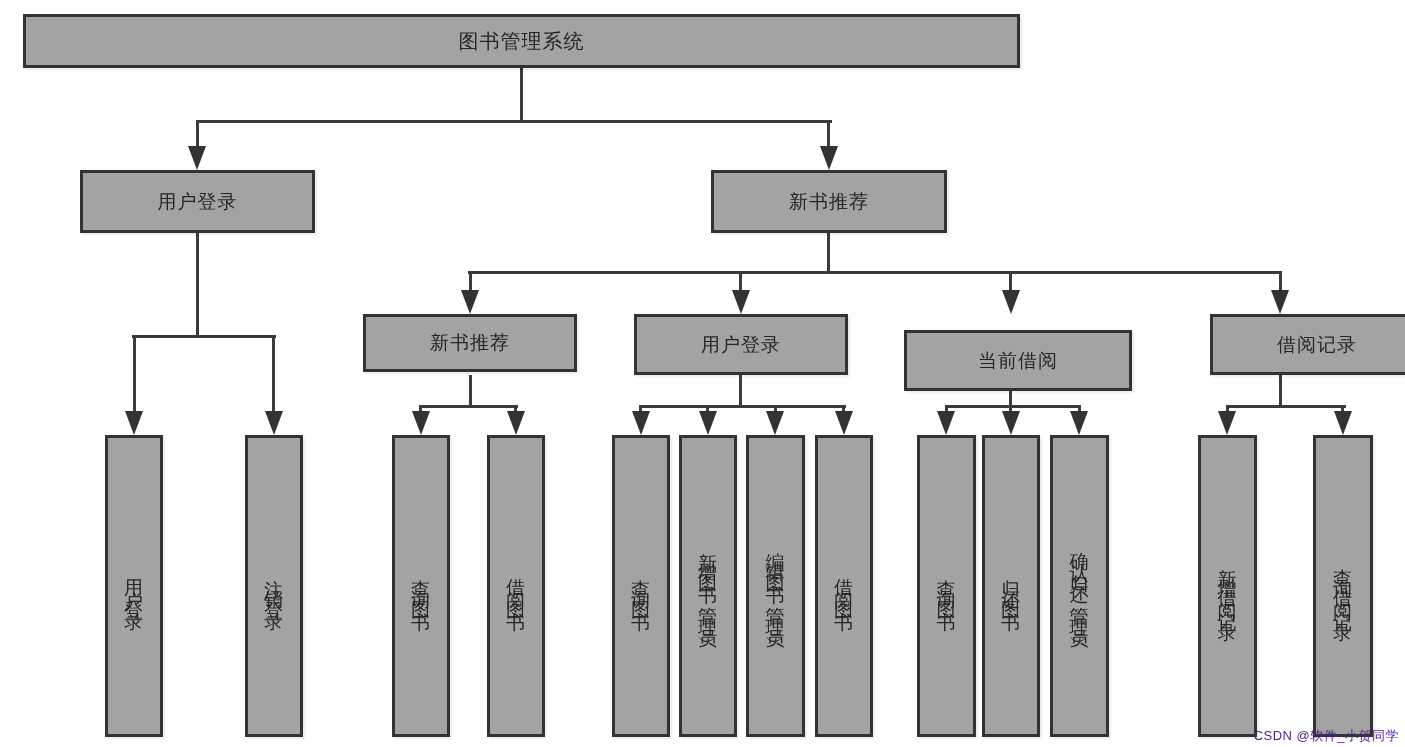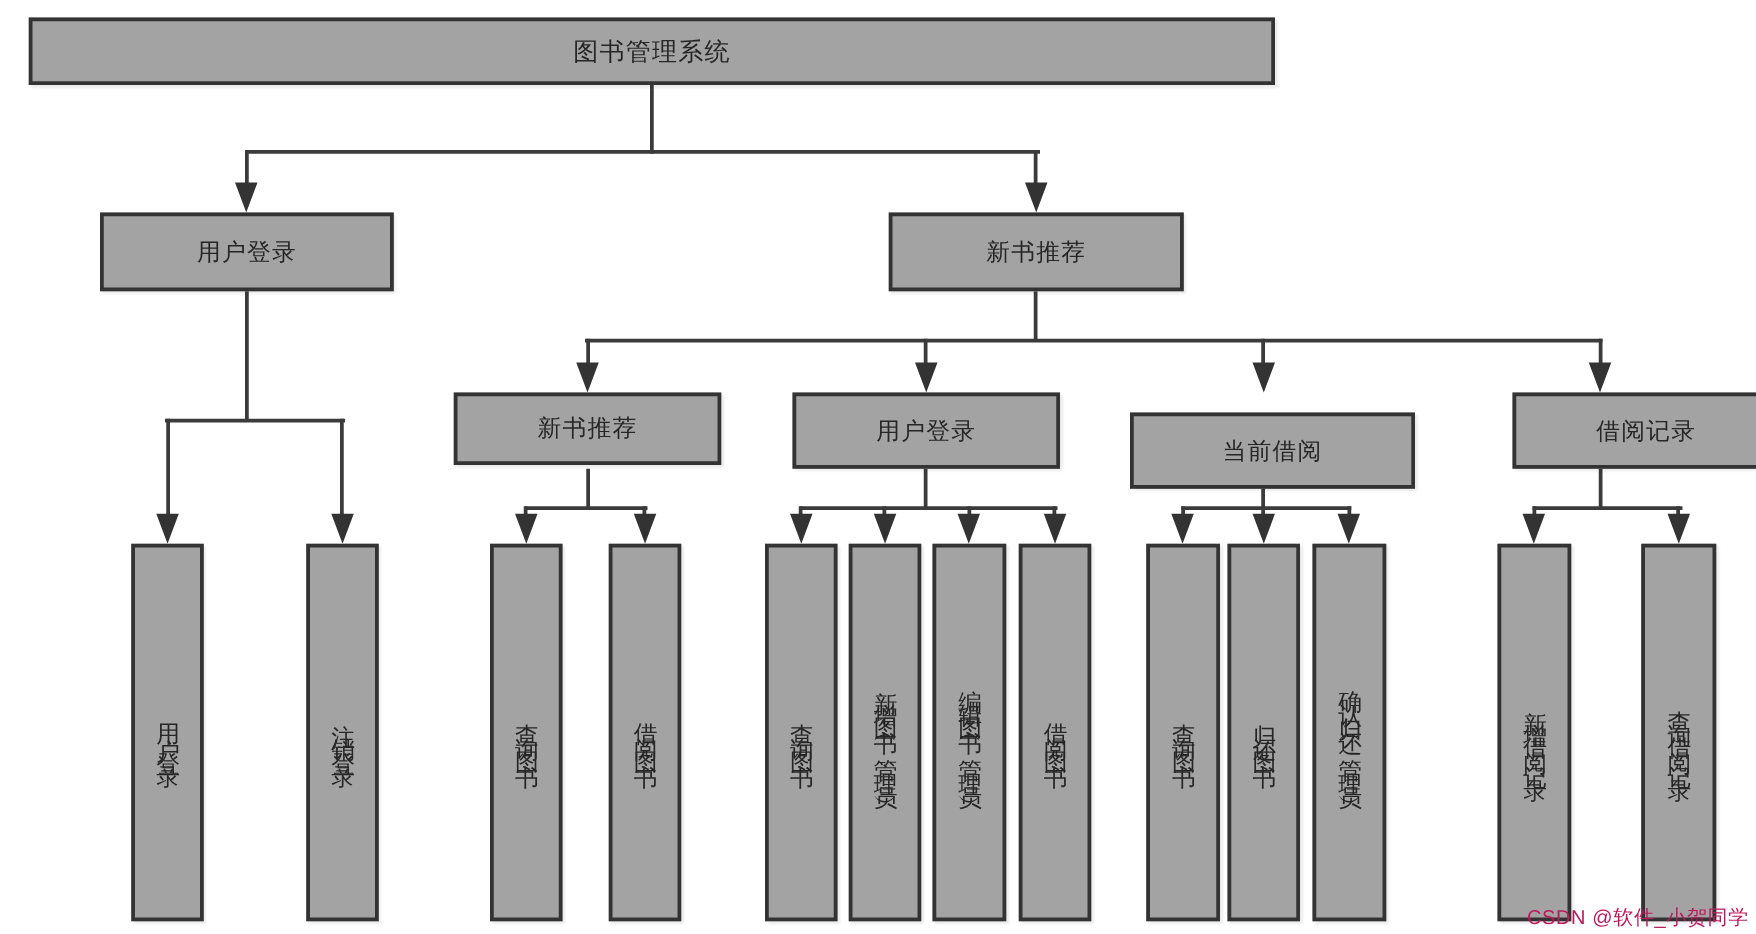--- a/index.html
+++ b/index.html
@@ -21,21 +21,21 @@
   }
   .vl{position:absolute;background:#3b3b3b;width:3px;z-index:1;}
   .hl{position:absolute;background:#3b3b3b;height:3px;z-index:1;}
   .ar{
     position:absolute;width:0;height:0;z-index:2;
     border-left:9px solid transparent;border-right:9px solid transparent;
     border-top:24px solid #333333;
   }
   .watermark{
     position:absolute;right:6px;bottom:2px;z-index:10;
-    font-size:16px;color:#be185d;letter-spacing:0.5px;
+    font-size:13px;color:#4c1d95;letter-spacing:0.5px;
   }
 </style>
 </head>
 <body>
 
 <div id="stage">
 
   <div class="vl" style="left:520px;top:68px;height:55px;"></div>
   <div class="hl" style="left:196px;top:120px;width:636px;"></div>
   <div class="vl" style="left:196px;top:120px;height:32px;"></div>

